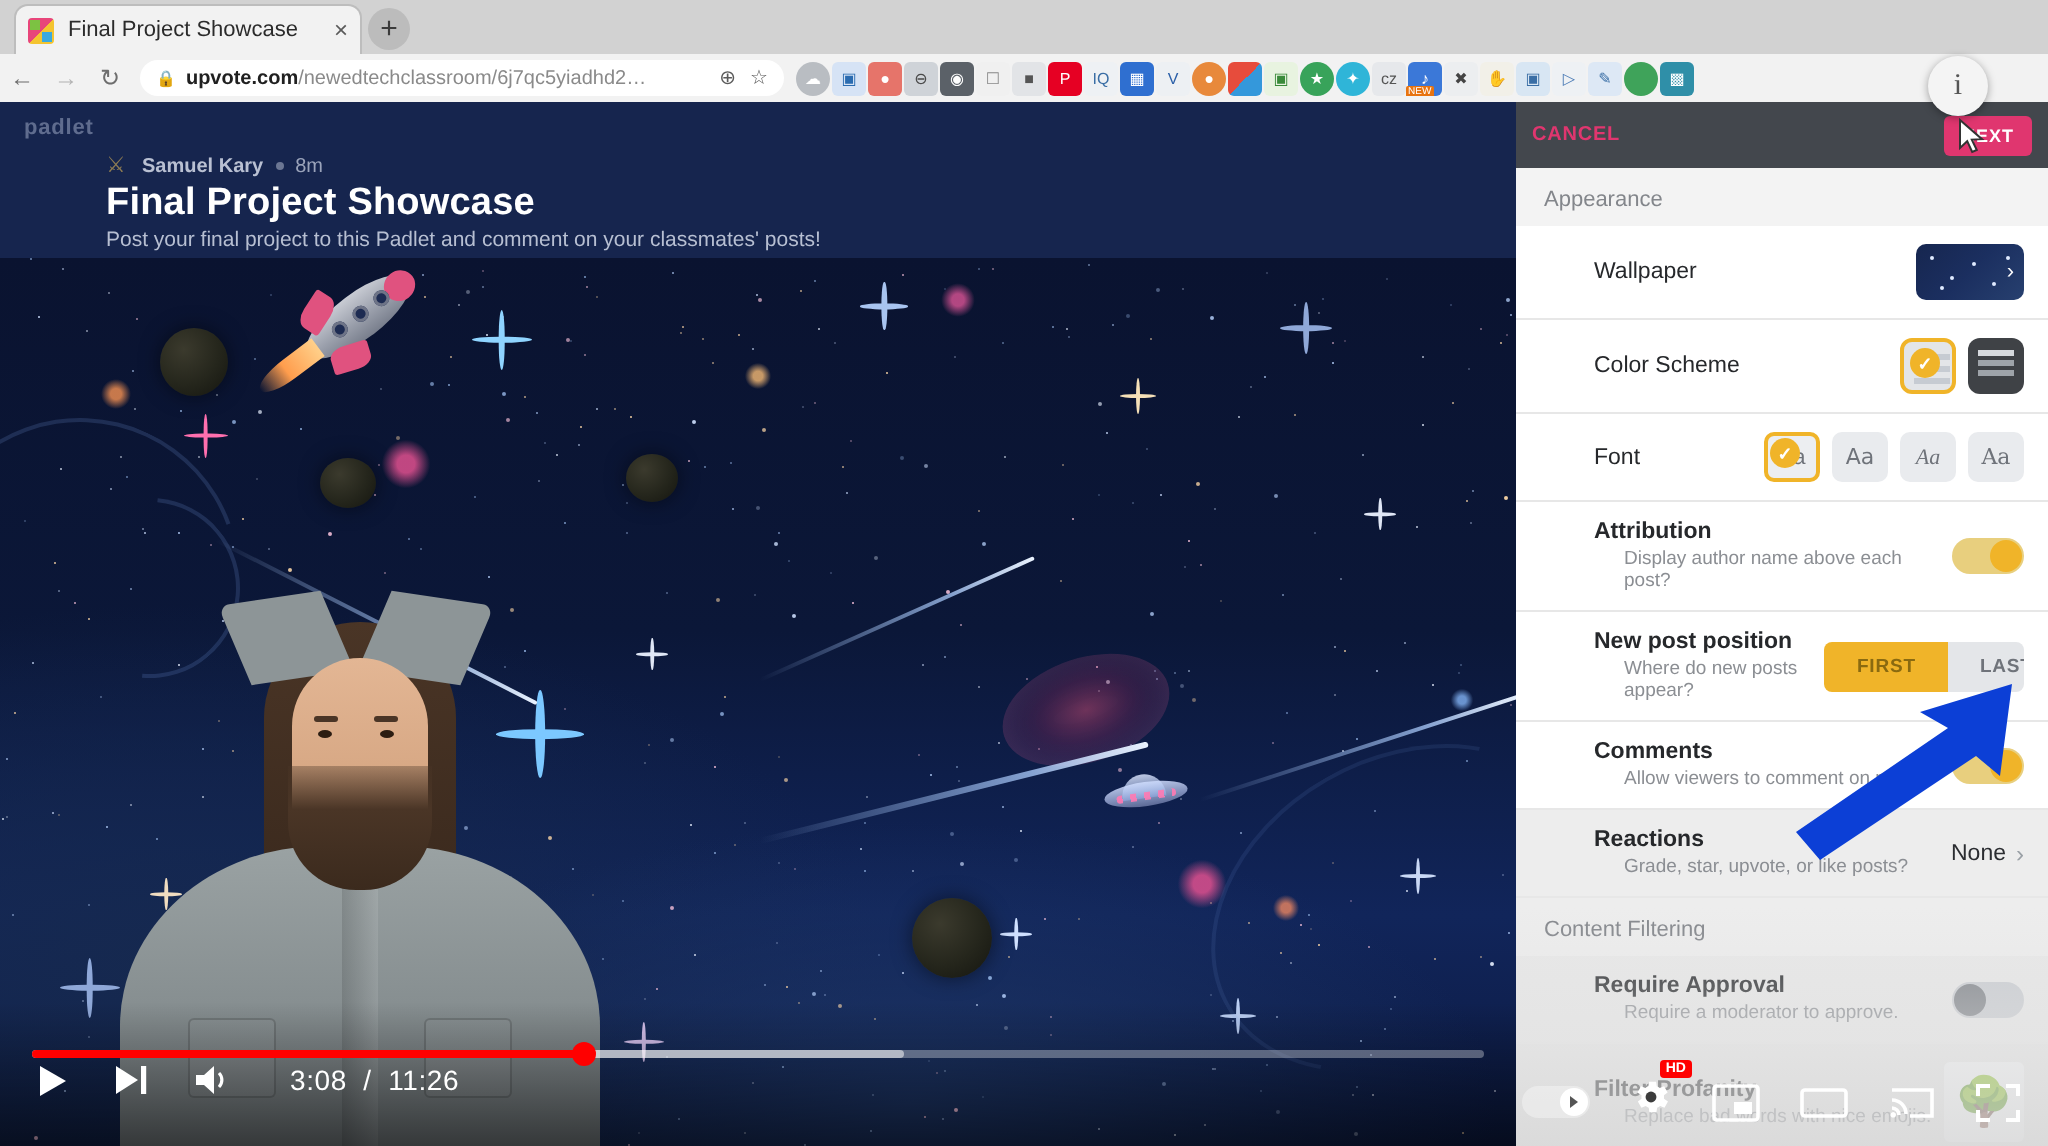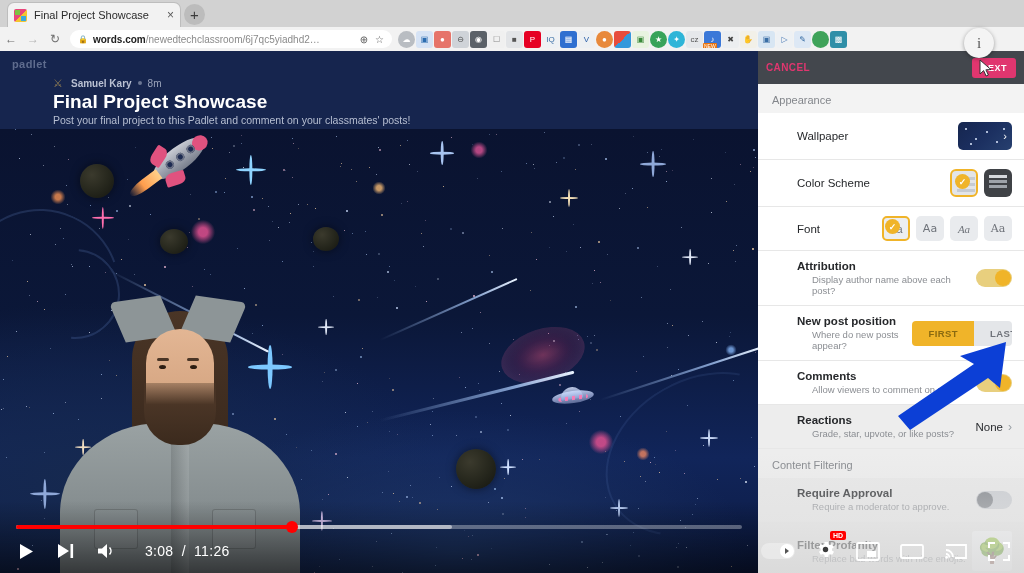--- a/index.html
+++ b/index.html
@@ -257,21 +257,21 @@
     background: rgba(255,255,255,.52); border-radius:2px;
   }
   .progress-fill{
     position:absolute; left:0; top:0; height:4px; background:#f00; border-radius:2px;
   }
   .progress-knob{
     position:absolute; top:-4px; width:12px; height:12px; border-radius:50%;
     background:#f00; margin-left:-6px;
   }
   .ctrl-row{
-    position:absolute; left:0; bottom:0; width:613px; height:44px;
+    position:absolute; left:0; bottom:11px; width:613px; height:44px;
     display:flex; align-items:center; padding-left:18px; gap:22px;
   }
   .ctrl { color:#fff; display:flex; align-items:center; }
   .time-label{ color:#fff; font-size:14px; margin-left:6px; letter-spacing:.3px; }
 
   .right-ctrls{
     position:absolute; right:12px; bottom:0; height:44px;
     display:flex; align-items:center; gap:20px; z-index:6;
   }
   .hd-badge{
@@ -398,21 +398,21 @@
     <div class="tab-new">+</div>
   </div>
 
   <div class="chrome-toolbar">
     <div class="nav-btn">←</div>
     <div class="nav-btn dim">→</div>
     <div class="nav-btn">↻</div>
 
     <div class="omnibox">
       <span class="lock-icon">🔒</span>
-      <span class="url"><b>words.com</b><span>/newedtechclassroom/6j7qc5yiadhd2…</span></span>
+      <span class="url"><b>upvote.com</b><span>/newedtechclassroom/6j7qc5yiadhd2…</span></span>
       <span class="omni-right">
         <span class="omni-ico">⊕</span>
         <span class="omni-ico">☆</span>
       </span>
     </div>
 
     <div class="ext-strip">
       <span class="ext" style="background:#b9bdc2;border-radius:50%;">☁</span>
       <span class="ext" style="background:#d6e3f5;color:#2b6cb0;">▣</span>
       <span class="ext" style="background:#e6746a;">●</span>

